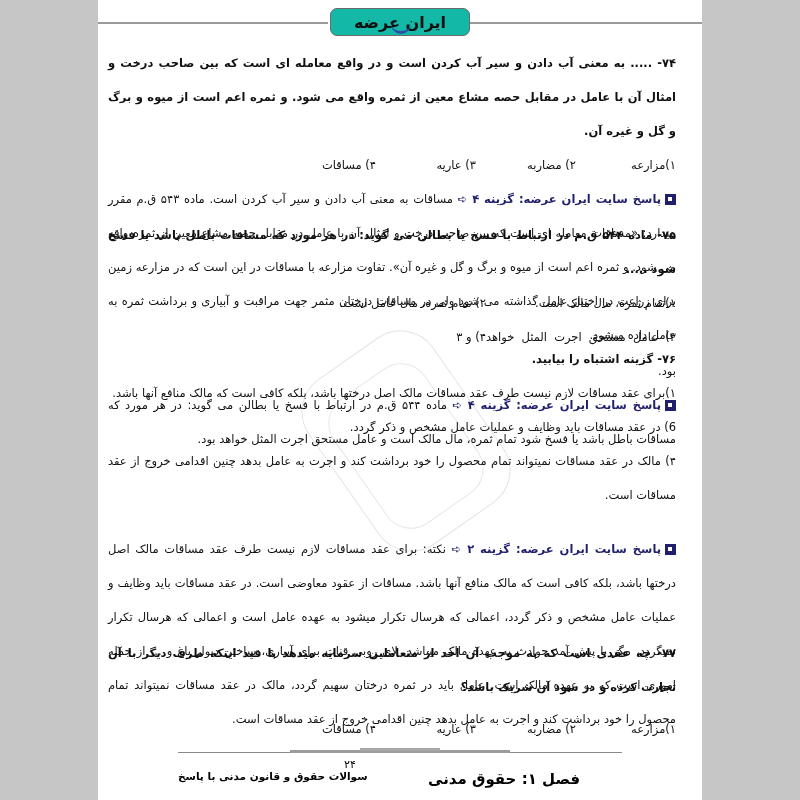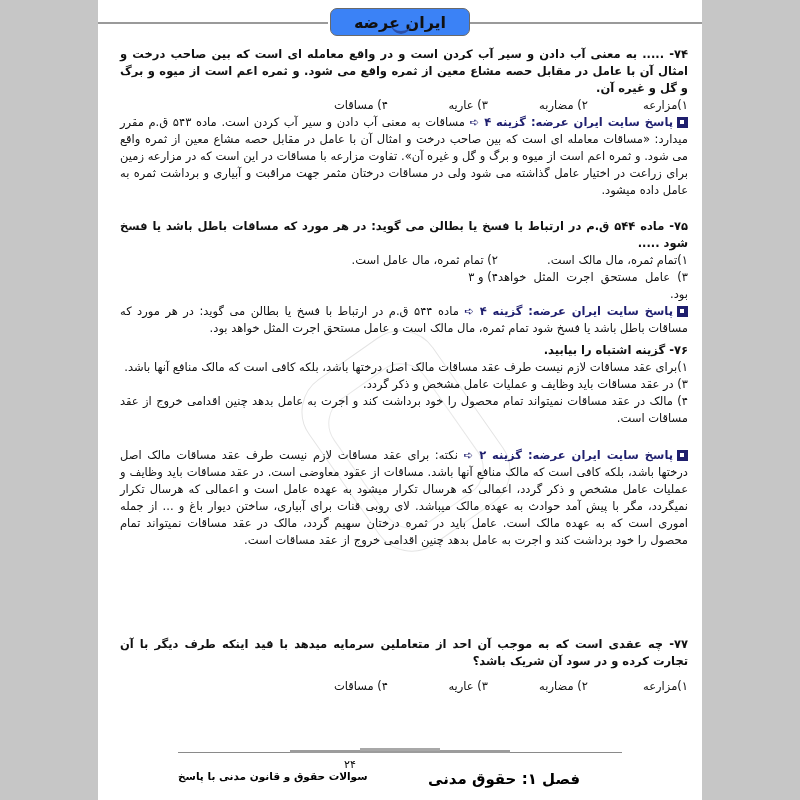--- a/index.html
+++ b/index.html
@@ -2,24 +2,24 @@
 <html><head>
 <meta charset="utf-8">
 <style>
   html, body { margin:0; padding:0; }
   body { width:800px; height:800px; background:#c6c6c6; font-family:"DejaVu Sans", sans-serif; overflow:hidden; }
   .page { position:absolute; left:98px; top:0; width:604px; height:800px; background:#ffffff; }
   .header { position:absolute; left:0; top:0; width:800px; height:40px; }
   .hline { position:absolute; top:22px; height:2px; background:#9a9a9a; }
   .hline.l { left:98px; width:230px; }
   .hline.r { left:470px; width:232px; }
-  .logo { position:absolute; left:330px; top:8px; width:140px; height:28px; border:1.5px solid #6a6a6a; border-radius:7px; background:#3b82f6; box-sizing:border-box; display:flex; align-items:center; justify-content:center; }
+  .logo { position:absolute; left:330px; top:8px; width:140px; height:28px; border:1.5px solid #6a6a6a; border-radius:7px; background:#14b8a6; box-sizing:border-box; display:flex; align-items:center; justify-content:center; }
   .logo span { font-weight:bold; font-size:16px; color:#111; direction:rtl; }
   .logo .arc { position:absolute; left:60px; top:8px; width:20px; height:14px; border-bottom:3px solid #2b4fa8; border-radius:0 0 12px 12px; }
-  .content { position:absolute; left:120px; width:568px; direction:rtl; text-align:justify; font-size:11.5px; color:#111; line-height:17px; }
+  .content { position:absolute; left:108px; width:568px; direction:rtl; text-align:justify; font-size:11.5px; color:#111; line-height:34px; }
   .q { font-weight:bold; }
   .ans-head { color:#1f1f6e; font-weight:bold; }
   .chk { display:inline-block; width:9px; height:9px; background:#1f1f6e; border:1px solid #1f1f6e; margin-left:4px; vertical-align:middle; position:relative; }
   .chk::after { content:""; position:absolute; left:2px; top:2px; width:4px; height:4px; background:#fff; }
   .opts { display:flex; direction:rtl; }
   .opts span { width:100px; }
   .opts span.wide { width:190px; }
   .footer-line { position:absolute; top:752px; left:178px; width:444px; height:1px; background:#8a8a8a; }
   .footer-line2 { position:absolute; top:750px; left:290px; width:220px; height:3px; background:#9c9c9c; }
   .footer-line3 { position:absolute; top:748px; left:360px; width:80px; height:3px; background:#a8a8a8; }
@@ -75,21 +75,21 @@
   </div>
   <div>
     <span class="chk"></span><span class="ans-head">پاسخ سایت ایران عرضه: گزینه ۴ ➪</span>
     <span>ماده ۵۴۴ ق.م در ارتباط با فسخ یا بطالن می گوید: در هر مورد که مساقات باطل باشد یا فسخ شود تمام ثمره، مال مالک است و عامل مستحق اجرت المثل خواهد بود.</span>
   </div>
 </div>
 
 <div class="content" style="top:342px;">
   <div class="q">۷۶- گزینه اشتباه را بیابید.</div>
   <div>۱)برای عقد مساقات لازم نیست طرف عقد مساقات مالک اصل درختها باشد، بلکه کافی است که مالک منافع آنها باشد.</div>
-  <div>۳) در عقد مساقات باید وظایف و عملیات عامل مشخص و ذکر گردد.</div>
+  <div>6) در عقد مساقات باید وظایف و عملیات عامل مشخص و ذکر گردد.</div>
   <div>۴) مالک در عقد مساقات نمیتواند تمام محصول را خود برداشت کند و اجرت به عامل بدهد چنین اقدامی خروج از عقد مساقات است.</div>
   <div style="margin-top:20px;">
     <span class="chk"></span><span class="ans-head">پاسخ سایت ایران عرضه: گزینه ۲ ➪</span>
     <span>نکته: برای عقد مساقات لازم نیست طرف عقد مساقات مالک اصل درختها باشد، بلکه کافی است که مالک منافع آنها باشد. مساقات از عقود معاوضی است. در عقد مساقات باید وظایف و عملیات عامل مشخص و ذکر گردد، اعمالی که هرسال تکرار میشود به عهده عامل است و اعمالی که هرسال تکرار نمیگردد، مگر با پیش آمد حوادث به عهده مالک میباشد. لای روبی قنات برای آبیاری، ساختن دیوار باغ و ... از جمله اموری است که به عهده مالک است. عامل باید در ثمره درختان سهیم گردد، مالک در عقد مساقات نمیتواند تمام محصول را خود برداشت کند و اجرت به عامل بدهد چنین اقدامی خروج از عقد مساقات است.</span>
   </div>
 </div>
 
 <div class="content" style="top:636px;">
   <div class="q">۷۷- چه عقدی است که به موجب آن احد از متعاملین سرمایه میدهد با قید اینکه طرف دیگر با آن تجارت کرده و در سود آن شریک باشد؟</div>
   <div class="opts" style="margin-top:8px;">

